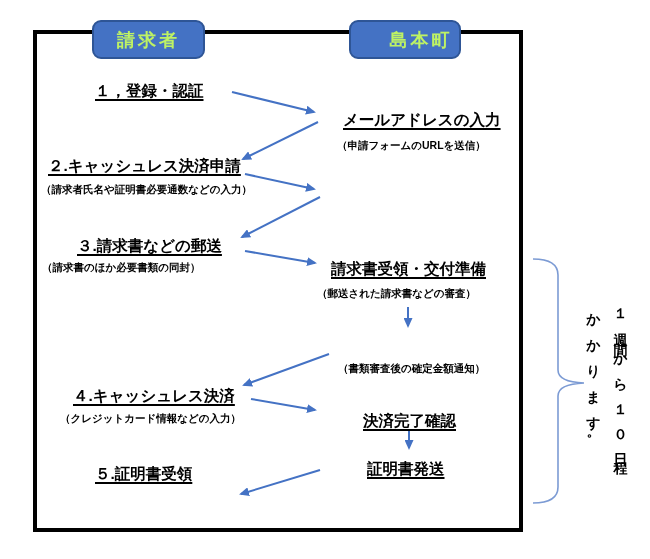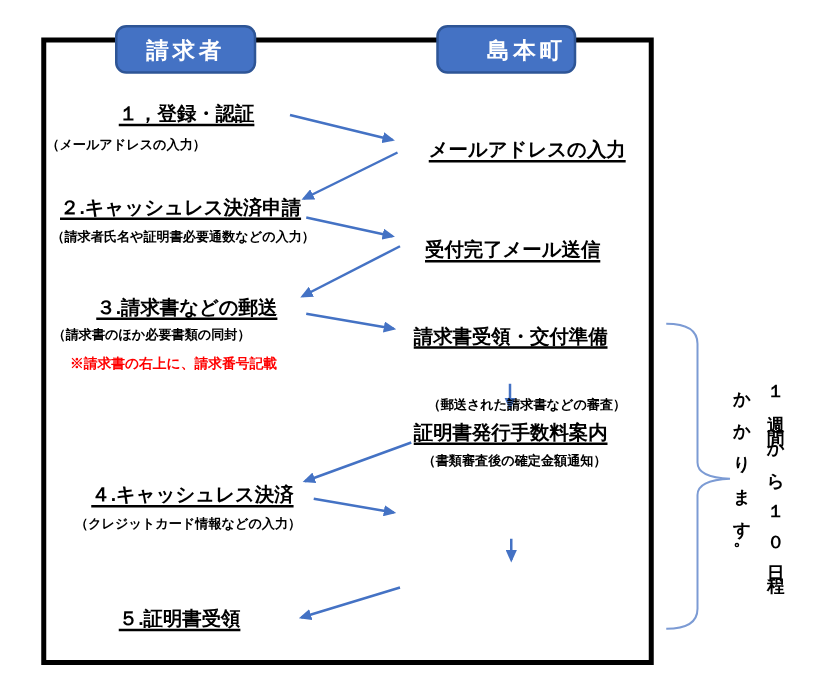--- a/index.html
+++ b/index.html
@@ -7,21 +7,21 @@
     position:relative;width:650px;height:559px;background:#ffffff;
     font-family:"Liberation Sans",sans-serif;overflow:hidden;
   }
   .frame{
     position:absolute;left:33px;top:30px;width:490px;height:502px;
     box-sizing:border-box;border:4px solid #000;background:transparent;
   }
   .hdr{
     position:absolute;top:20px;height:39px;box-sizing:border-box;
     background:#4472C4;border:2px solid #2E5596;border-radius:9px;
-    color:#ffffff;font-weight:bold;font-size:18px;letter-spacing:3px;
+    color:#bef264;font-weight:bold;font-size:18px;letter-spacing:3px;
     display:flex;align-items:center;justify-content:center;z-index:3;
   }
   .t{position:absolute;white-space:nowrap;color:#000;font-weight:bold;z-index:2;}
   .title{
     font-size:15.5px;text-decoration:underline;
     text-decoration-thickness:1.5px;text-underline-offset:3px;
   }
   .sub{font-size:10.5px;}
   .red{color:#FF0000;}
   .note{font-size:11px;color:#FF0000;}
@@ -62,42 +62,41 @@
   </svg>
 
   <div class="hdr" style="left:92px;width:113px;">
     <span>請求者</span>
   </div>
   <div class="hdr" style="left:349px;width:112px;padding-left:32px;">
     <span>島本町</span>
   </div>
 
   <div class="t title" style="left:95px;top:81px;">１，登録・認証</div>
-  <div class="t sub" style="left:37px;top:109px;">（メールアドレスの入力）</div>
 
   <div class="t title" style="left:48px;top:156px;">２.キャッシュレス決済申請</div>
   <div class="t sub" style="left:41px;top:183px;">（請求者氏名や証明書必要通数などの入力）</div>
 
   <div class="t title" style="left:77px;top:236px;text-align:right;">３.請求書などの郵送</div>
   <div class="t sub" style="left:42px;top:261px;">（請求書のほか必要書類の同封）</div>
-  <div class="t note" style="left:56px;top:283px;">※請求書の右上に、請求番号記載</div>
 
   <div class="t title" style="left:73px;top:386px;">４.キャッシュレス決済</div>
   <div class="t sub" style="left:60px;top:412px;">（クレジットカード情報などの入力）</div>
 
-  <div class="t title" style="left:95px;top:485px;">５.証明書受領</div>
+  <div class="t title" style="left:95px;top:464px;">５.証明書受領</div>
 
   <div class="t title" style="left:343px;top:110px;">メールアドレスの入力</div>
+  <div class="t sub" style="left:337px;top:139px;">（申請フォームのURLを送信）</div>
 
-  <div class="t title" style="left:340px;top:190px;">受付完了メール送信</div>
 
   <div class="t title" style="left:331px;top:259px;text-align:center;">請求書受領・交付準備</div>
-  <div class="t sub" style="left:342px;top:287px;margin-top:30px;">（郵送された請求書などの審査）</div>
+  <div class="t sub" style="left:317px;top:287px;">（郵送された請求書などの審査）</div>
 
-  <div class="t title" style="left:331px;top:336px;">証明書発行手数料案内</div>
   <div class="t sub" style="left:338px;top:362px;">（書類審査後の確定金額通知）</div>
 
+  <div class="t title" style="left:363px;top:411px;">決済完了確認</div>
 
+  <div class="t title" style="left:367px;top:459px;">証明書発送</div>
 
   <div class="vnote">１週間から１０日程
 かかります。</div>
 
 </div>
 
 </body></html>

